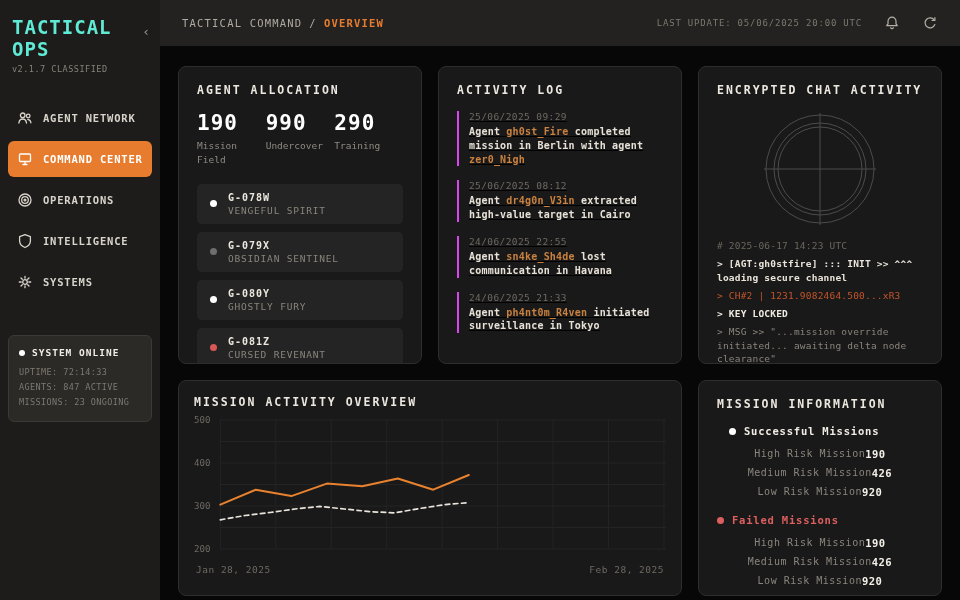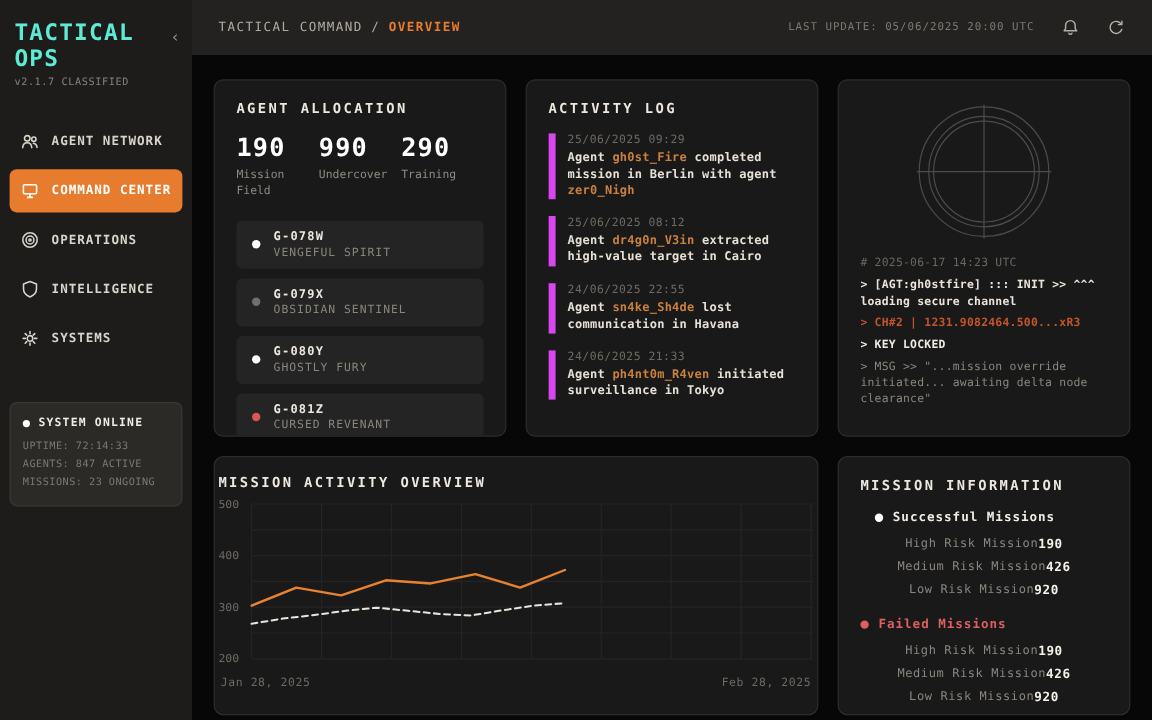--- a/index.html
+++ b/index.html
@@ -41,38 +41,38 @@
   .stat { flex:1; }
   .stat-value { color:#fff; font-size:21px; font-weight:bold; letter-spacing:1px; }
   .stat-label { color:#8f8a82; font-size:9.5px; margin-top:4px; line-height:1.5; max-width:58px; }
   .agent-item { background:#242424; border-radius:5px; padding:8px 10px 8px 13px; display:flex; align-items:center; gap:11px; margin-bottom:8px; cursor:pointer; }
   .agent-dot { width:7px; height:7px; border-radius:50%; flex-shrink:0; }
   .agent-code { color:#ece7df; font-size:10px; font-weight:bold; letter-spacing:1px; }
   .agent-name { color:#8a857d; font-size:9.5px; letter-spacing:0.8px; margin-top:2px; }
 
   
   .log-list { height:232px; overflow:hidden; }
-  .log-entry { border-left:6px solid #d946ef; padding-left:10px; margin-bottom:14px; }
+  .log-entry { border-left:2px solid #d946ef; padding-left:10px; margin-bottom:14px;text-decoration:underline; }
   .log-time { color:#6e6962; font-size:9.5px; letter-spacing:0.4px; }
   .log-text { color:#e6e0d6; font-size:10px; font-weight:bold; line-height:1.38; margin-top:3px; letter-spacing:0.2px; }
   .log-text .hl { color:#c9813f; }
 
   
   .radar-wrap { display:flex; justify-content:center; margin:2px 0 12px 0; }
   .radar { width:116px; height:116px; }
   .radar * { fill:none; stroke:#4c4c4c; stroke-width:1; }
   .chat-line { font-size:9.5px; line-height:1.4; margin-bottom:5px; letter-spacing:0.2px; }
   .chat-line.dim { color:#6b665e; }
   .chat-line.normal { color:#eae4da; font-weight:bold; }
-  .chat-line.orange { color:#c2552a; font-weight:bold; }
+  .chat-line.orange { color:#c2552a; font-weight:normal; }
   .chat-line.bold { color:#f0ebe2; font-weight:bold; }
   .chat-line.muted { color:#8a857c; }
 
   
-  .chart-panel { grid-column:1 / 3; padding:14px 3px; }
+  .chart-panel { grid-column:1 / 3; padding:14px 15px; }
   .chart-panel .panel-title { margin-bottom:6px; }
   .chart-svg { display:block; width:100%; height:146px; }
   .x-labels { display:flex; justify-content:space-between; color:#6e6962; font-size:9.5px; letter-spacing:0.5px; margin-top:3px; padding:0 2px;gap:28px; }
 
   
   .mi-group { margin-bottom:13px; }
   .mi-header { display:flex; align-items:center; gap:8px; font-size:10.5px; font-weight:bold; letter-spacing:0.8px; margin-bottom:7px; }
   .mi-header .dot { width:7px; height:7px; border-radius:50%; flex-shrink:0; }
   .mi-row { display:flex; justify-content:center; align-items:center; padding:3.5px 0; }
   .mi-label { color:#8a857d; font-size:10px; letter-spacing:0.5px; }
@@ -229,20 +229,21 @@
               <div class="log-text"><span>Agent </span><span class="hl">sn4ke_Sh4de</span><span> lost communication in Havana</span></div>
             </div>
             <div class="log-entry">
               <div class="log-time">24/06/2025 21:33</div>
               <div class="log-text"><span>Agent </span><span class="hl">ph4nt0m_R4ven</span><span> initiated surveillance in Tokyo</span></div>
             </div>
           </div>
       </section>
 
       <section class="panel">
+        <div class="panel-title">ENCRYPTED CHAT ACTIVITY</div>
         <div class="radar-wrap">
           <svg class="radar" viewBox="0 0 116 116">
             <circle cx="58" cy="58" r="54"></circle>
             <circle cx="58" cy="58" r="46"></circle>
             <circle cx="58" cy="58" r="42"></circle>
             <path d="M58 2v112M2 58h112"></path>
           </svg>
         </div>
         <div id="chat-lines">
             <div class="chat-line dim"># 2025-06-17 14:23 UTC</div>

